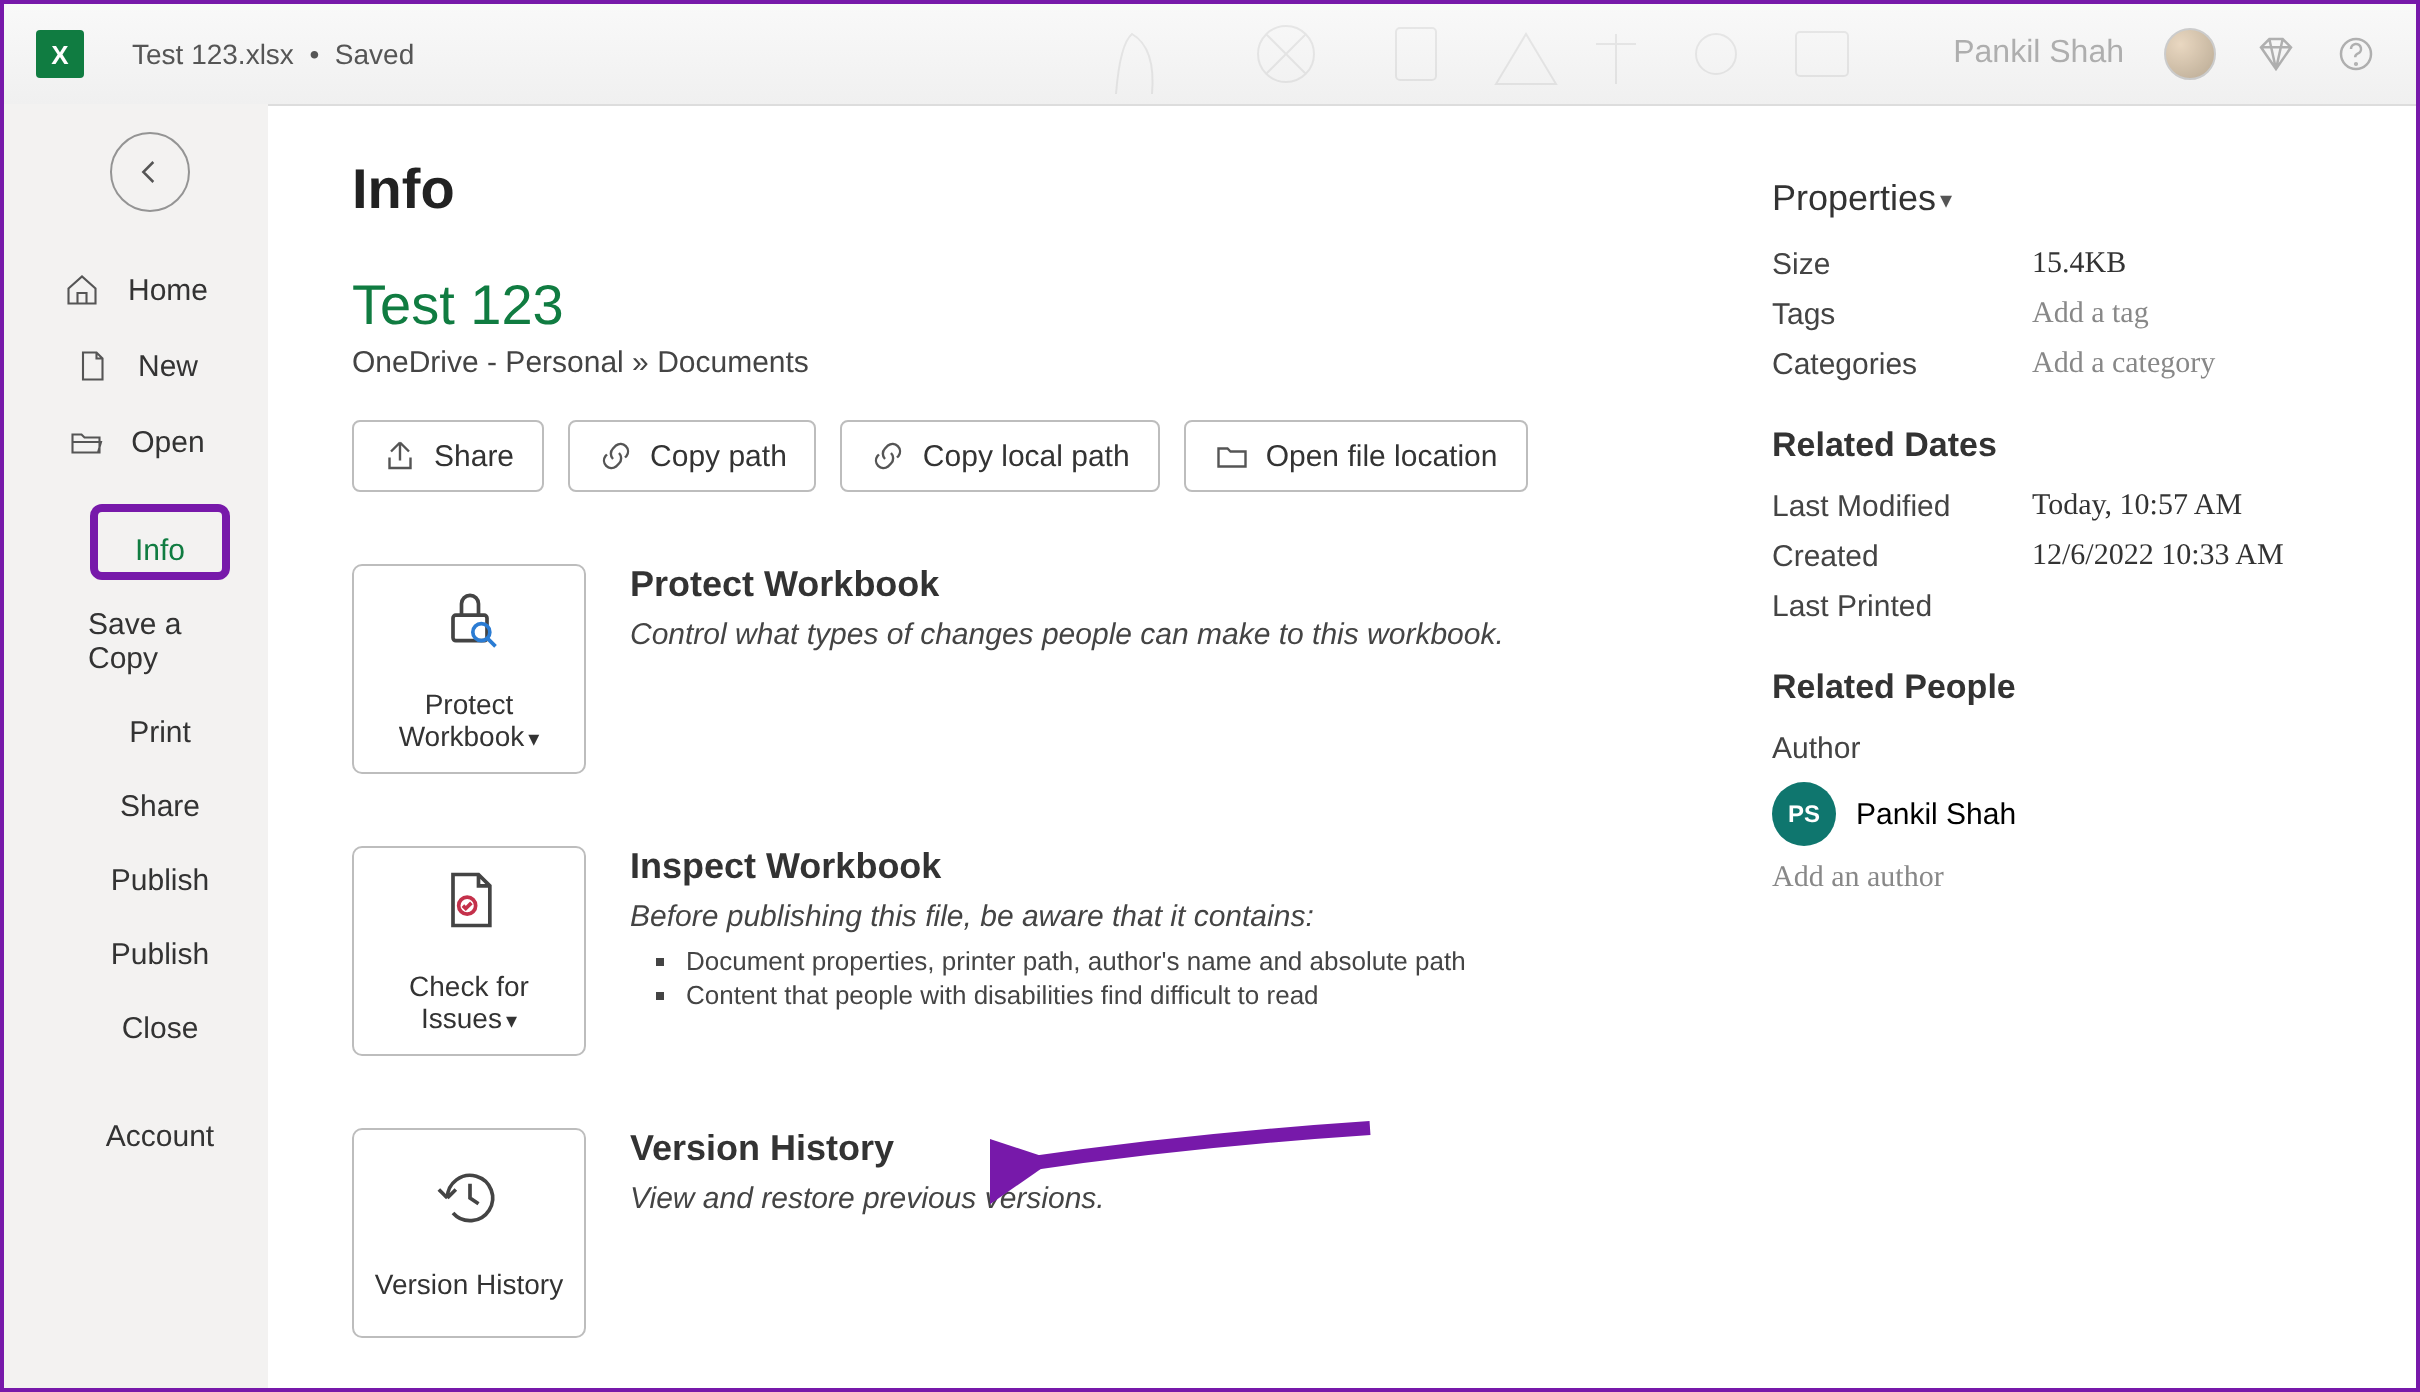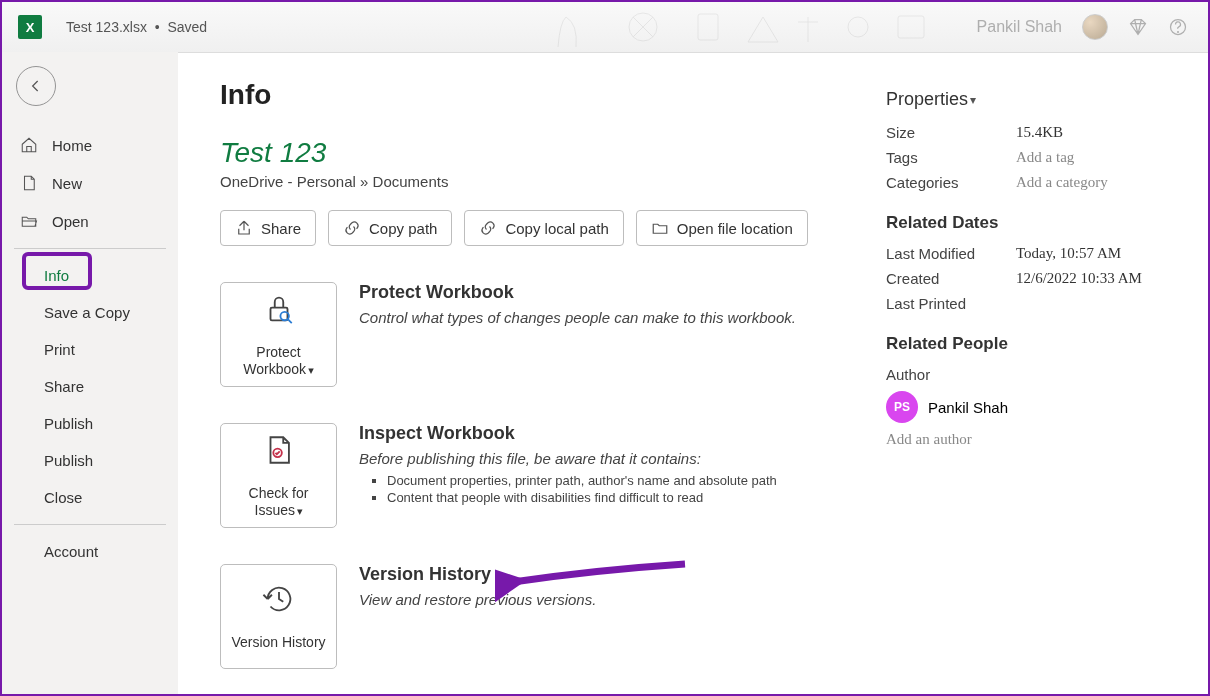--- a/index.html
+++ b/index.html
@@ -7,38 +7,38 @@
 
 .titlebar { height: 50px; display: flex; align-items: center; padding: 0 16px; background: linear-gradient(to bottom, #f9f9f9, #f0f0f0); color: #757575; position: relative; }
 .titlebar .excel-icon { width: 24px; height: 24px; background: #107c41; color: #fff; display: flex; align-items: center; justify-content: center; font-size: 13px; font-weight: bold; border-radius: 2px; margin-right: 24px; }
 .titlebar .title-text { font-size: 14px; color: #555; }
 .titlebar .right { position: absolute; right: 20px; display: flex; align-items: center; gap: 20px; opacity: 0.55; }
 .titlebar .deco { position: absolute; right: 260px; top:0; height:50px; width:400px; opacity:0.15; overflow:hidden; }
 .avatar-small { width: 26px; height: 26px; border-radius: 50%; background: radial-gradient(circle at 30% 30%, #e0c097, #8b6f47); border:1px solid #aaa; }
 
 .main-wrap { display: flex; height: calc(100% - 50px); }
 
-.sidebar { width: 176px; background: #f3f2f1; border-right: 0; padding-top: 14px; display: flex; flex-direction: column; }
+.sidebar { width: 132px; background: #f3f2f1; border-right: 0; padding-top: 14px; display: flex; flex-direction: column; align-items: center; }
 .back-btn { width: 40px; height: 40px; border: 1px solid #949494; border-radius: 50%; display: flex; align-items: center; justify-content: center; margin-left: 14px; margin-bottom: 20px; cursor:pointer; }
 .back-btn svg { width: 20px; height: 20px; fill: none; stroke: #555; stroke-width: 1.5; }
 
 .nav-item { display: flex; align-items: center; padding: 10px 18px; font-size: 15px; color: #333; cursor: pointer; gap: 14px; }
 .nav-item .icn { width: 18px; height: 18px; display:flex; align-items:center; justify-content:center; }
 .nav-item .icn svg { width: 18px; height: 18px; fill: none; stroke: #555; stroke-width: 1.4; }
 .divider { height: 1px; background: #ccc; margin: 8px 12px; }
 .nav-item.sub { padding-left: 42px; }
 .nav-item.selected { position: relative; }
 .highlight-box { position: absolute; left: 20px; top: -5px; width: 70px; height: 38px; border: 4px solid #7719aa; border-radius: 6px; pointer-events: none; }
 
 .content { flex: 1; background: #fff; border-top: 1px solid #ddd; padding: 26px 42px 20px 42px; overflow: auto; display: flex; gap: 28px; }
 .content-main { flex: 1; }
 .content-side { width: 280px; padding-top: 10px; }
 
 h1.info-title { font-size: 28px; font-weight: 600; margin-bottom: 26px; color: #222; }
-.doc-name { font-size: 28px; font-weight: 400; color: #107c41; margin-bottom: 4px; font-style: italic; }
+.doc-name { font-size: 28px; font-weight: 400; color: #107c41; margin-bottom: 4px; }
 .doc-path { font-size: 15px; color: #444; margin-bottom: 20px; }
 
 .btn-row { display: flex; gap: 12px; margin-bottom: 36px; flex-wrap: wrap; }
 .pill-btn { border: 1px solid #bdbdbd; background: #fff; border-radius: 4px; padding: 8px 14px; display: flex; align-items: center; gap: 8px; font-size: 15px; cursor: pointer; color: #333; }
 .pill-btn svg { width: 18px; height: 18px; fill:none; stroke:#555; stroke-width:1.6; }
 
 .section { display: flex; gap: 22px; margin-bottom: 36px; align-items: flex-start; }
 .big-btn { width: 117px; height: 105px; border: 1px solid #bdbdbd; border-radius: 5px; display: flex; flex-direction: column; align-items: center; justify-content: center; gap: 18px; cursor: pointer; text-align: center; font-size: 14px; color: #333; padding: 8px 4px; }
 .big-btn svg { width: 34px; height: 34px; fill:none; stroke:#444; stroke-width:1.3; }
 .big-btn .lbl { line-height: 1.2; }
@@ -54,21 +54,21 @@
 .arrow-annot svg { width: 200px; height: 60px; }
 
 .prop-header { font-size: 18px; font-weight: 400; color: #333; margin-bottom: 14px; display:flex; align-items:center; gap:0; }
 .prop-header .chev { font-size:12px; color:#555; }
 .prop-row { display: flex; font-size: 15px; margin-bottom: 8px; }
 .prop-row .k { width: 130px; color: #444; }
 .prop-row .v { color: #333; font-family: Liberation Serif, serif; }
 .prop-row .placeholder { color: #888; cursor:pointer; }
 
 .sub-header { font-size: 17px; font-weight: 700; color: #333; margin: 22px 0 12px 0; }
-.author-badge { width: 32px; height: 32px; border-radius: 50%; background: #d946ef; color: #fff; display: inline-flex; align-items: center; justify-content: center; font-size: 12px; font-weight: 600; margin-right: 10px; }
+.author-badge { width: 32px; height: 32px; border-radius: 50%; background: #0f766e; color: #fff; display: inline-flex; align-items: center; justify-content: center; font-size: 12px; font-weight: 600; margin-right: 10px; }
 .author-row { display: flex; align-items: center; font-size: 15px; margin-bottom: 8px; }
 </style>
 </head>
 <body>
 
 <div class="titlebar">
   <div class="excel-icon">X</div>
   <span class="title-text">
     <span>Test 123.xlsx</span>&nbsp;&nbsp;•&nbsp;&nbsp;<span>Saved</span>
   </span>

